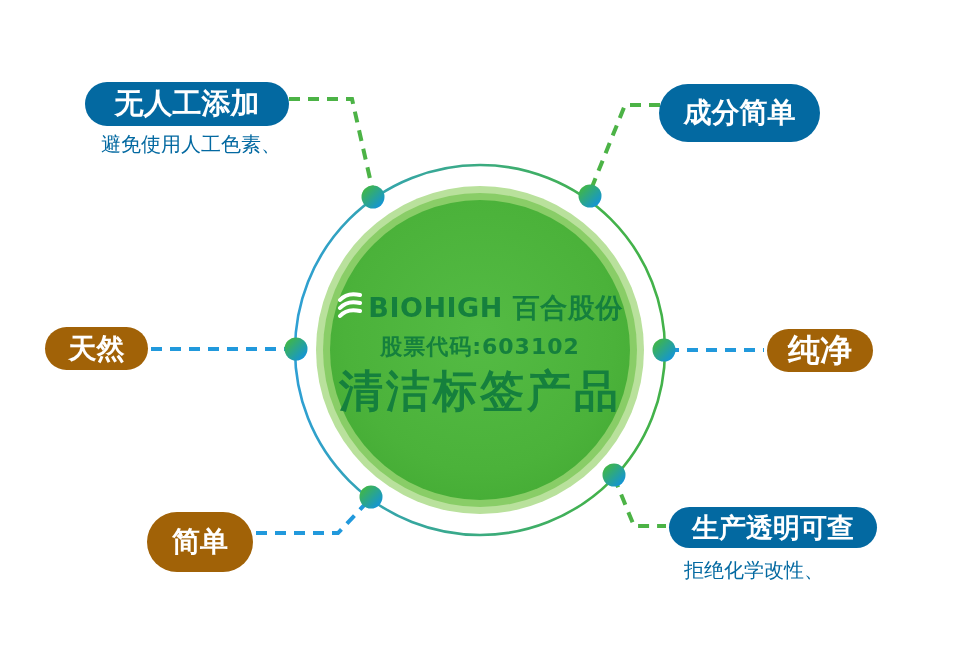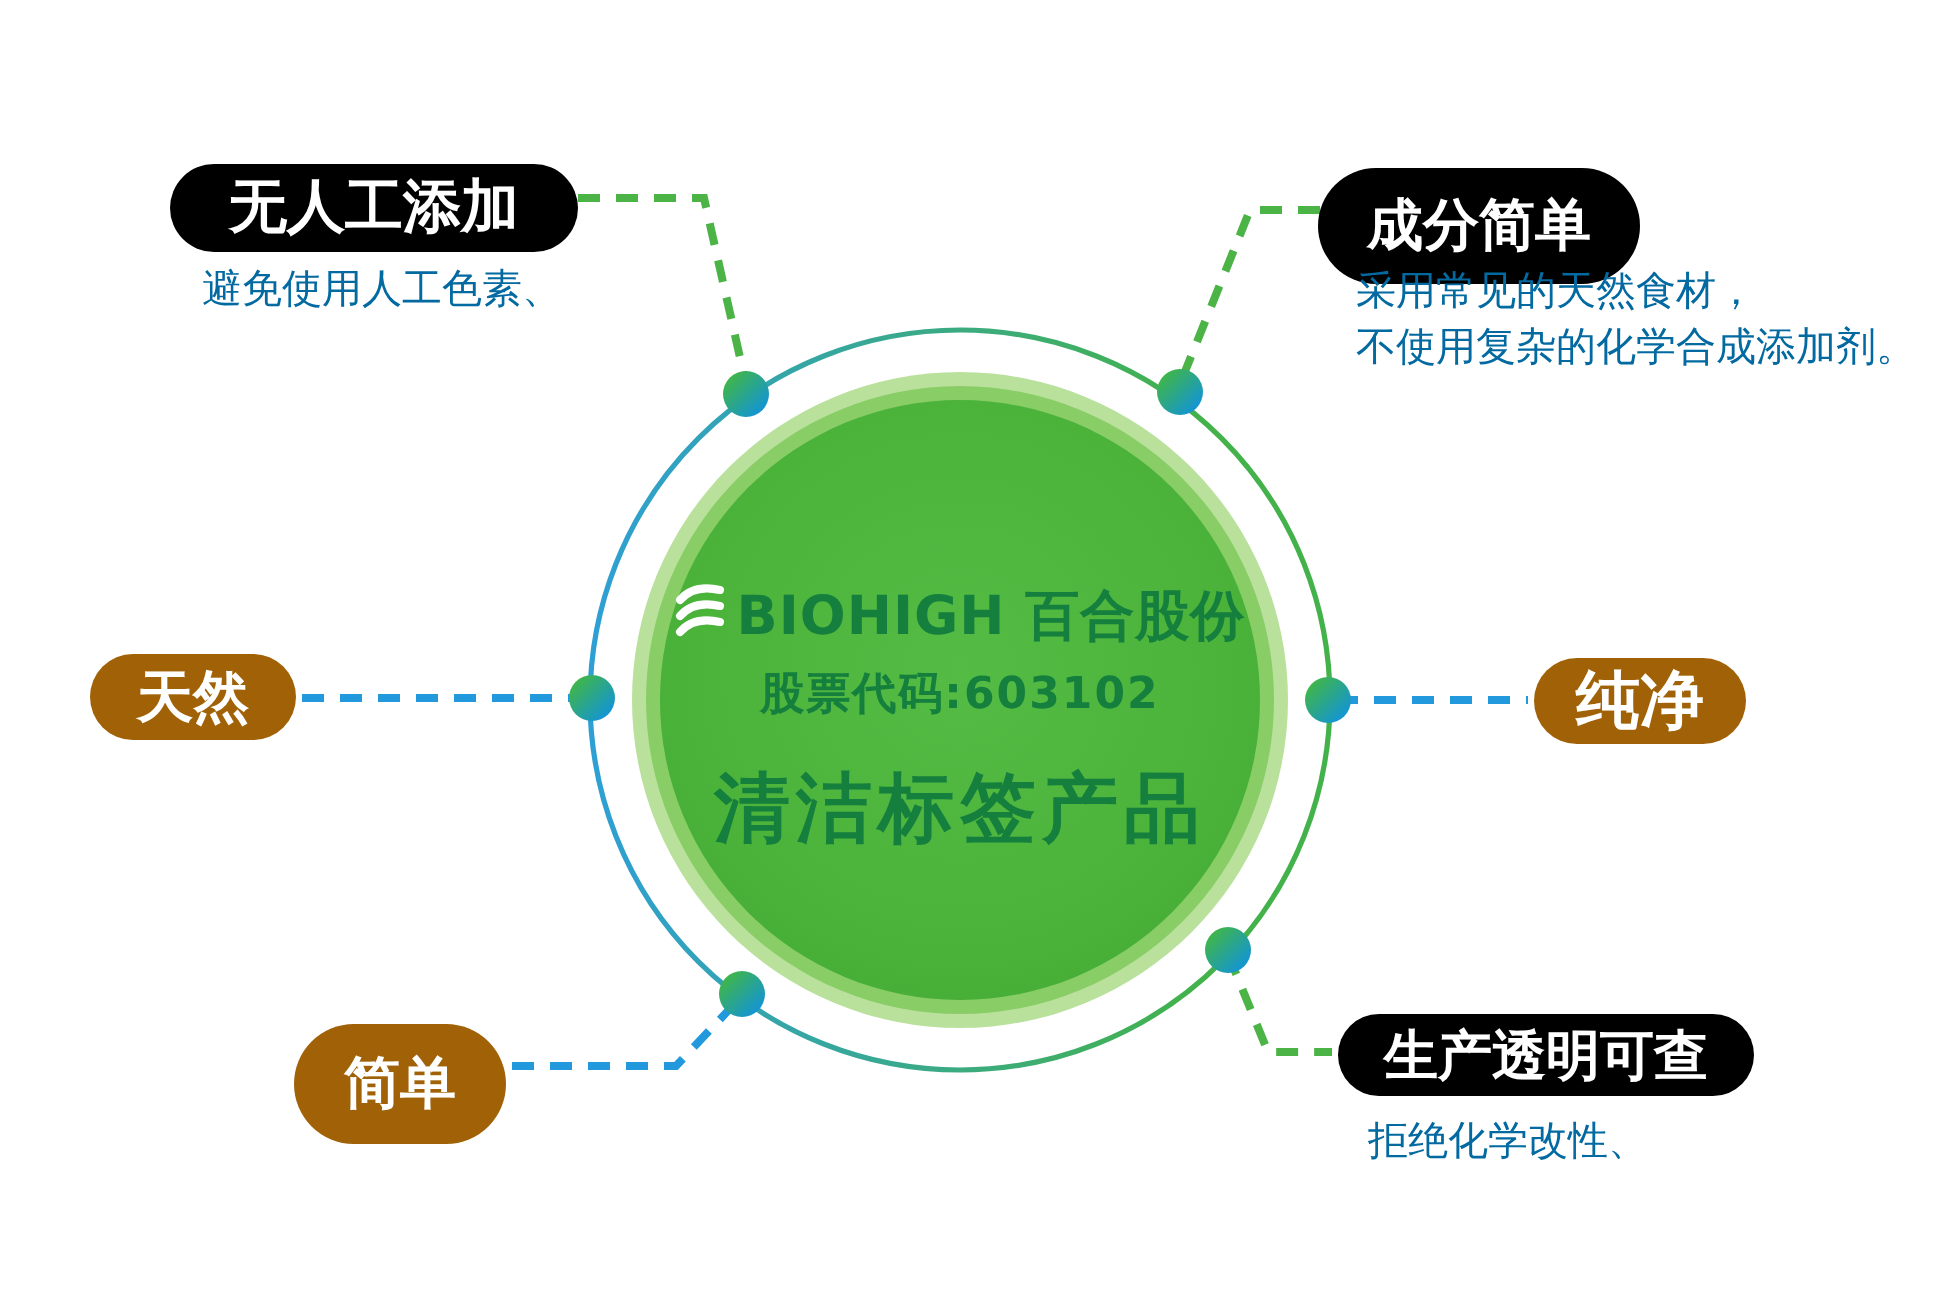--- a/index.html
+++ b/index.html
@@ -5,21 +5,21 @@
   html,body{margin:0;padding:0;background:#ffffff;}
   .canvas{
     position:relative;width:980px;height:658px;background:#ffffff;overflow:hidden;
     font-family:"DejaVu Sans",sans-serif;
   }
   .layer{position:absolute;left:0;top:0;}
   .pill{
     position:absolute;display:flex;align-items:center;justify-content:center;
     border-radius:999px;color:#ffffff;font-weight:bold;white-space:nowrap;
   }
-  .pill.green{background:#000000;}
+  .pill.green{background:#0369a1;}
   .pill.blue{background:#a16207;}
   .pill-tl{left:85px;top:82px;width:204px;height:44px;font-size:29px;}
   .pill-tr{left:659px;top:84px;width:161px;height:58px;font-size:28px;}
   .pill-l{left:45px;top:327px;width:103px;height:43px;font-size:28px;}
   .pill-r{left:767px;top:329px;width:106px;height:43px;font-size:32px;}
   .pill-bl{left:147px;top:512px;width:106px;height:60px;font-size:28px;}
   .pill-br{left:669px;top:507px;width:208px;height:41px;font-size:27px;}
   .desc{
     position:absolute;color:#0369a1;font-size:20px;line-height:28px;font-weight:500;
     white-space:nowrap;
@@ -29,21 +29,21 @@
   .desc-br{left:684px;top:556px;}
   .center-text{
     position:absolute;left:310px;top:290px;width:340px;text-align:center;color:#15803d;
   }
   .brand-row{
     display:flex;align-items:center;justify-content:center;
     font-size:27px;font-weight:bold;letter-spacing:0.5px;
   }
   .brand-icon{margin-right:6px;display:inline-block;}
   .stock-code{margin-top:6px;font-size:22px;font-weight:bold;letter-spacing:1px;}
-  .main-title{margin-top:17px;font-size:38px;font-weight:bold;letter-spacing:3px;}
+  .main-title{font-size:44px;font-weight:bold;letter-spacing:3px;}
 </style>
 </head>
 <body>
 
 <div class="canvas">
 
   <svg class="layer" width="980" height="658" viewBox="0 0 980 658">
     <defs>
       <linearGradient id="ringGrad" gradientUnits="userSpaceOnUse" x1="290" y1="350" x2="600" y2="350">
         <stop offset="0" stop-color="#2e9fd6"></stop>
@@ -99,24 +99,20 @@
   <div class="pill green pill-tl">
     <span>无人工添加</span>
   </div>
   <div class="desc desc-tl">
     <div>避免使用人工色素、</div>
   </div>
 
   <div class="pill green pill-tr">
     <span>成分简单</span>
   </div>
-  <div class="desc desc-tr">
-    <div>采用常见的天然食材，</div>
-    <div>不使用复杂的化学合成添加剂。</div>
-  </div>
 
   <div class="pill blue pill-l">
     <span>天然</span>
   </div>
 
   <div class="pill blue pill-r">
     <span>纯净</span>
   </div>
 
   <div class="pill blue pill-bl">

